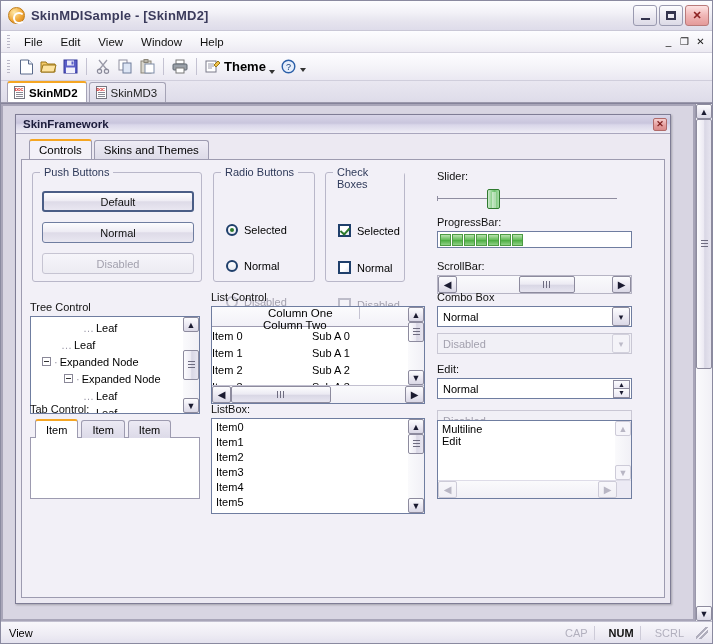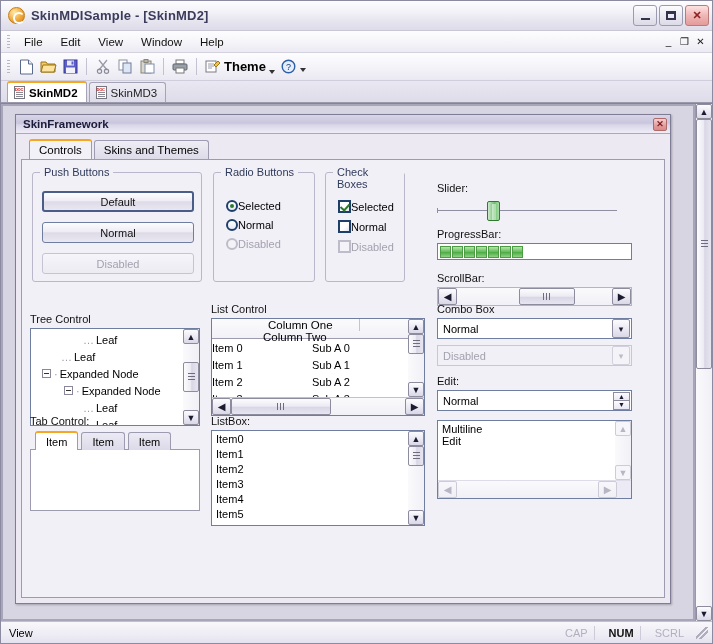--- a/index.html
+++ b/index.html
@@ -155,35 +155,35 @@
     background:#f2f0f7; border:1px solid #9d9bb0;
   }
 
   
   .gb { position:absolute; border:1px solid #b9b7c9; border-radius:3px; }
   .gb > legend, .gb-label {
     position:absolute; top:-7px; left:7px; background:#f2f0f7; padding:0 4px;
     font-size:11px; color:#2f3a5a;
   }
 
-  .lbl { font-size:11px; color:#111;margin-top:12px; }
+  .lbl { font-size:11px; color:#111; }
 
   
   .pbtn {
     width:152px; height:21px; font-size:11px; color:#111;
     background:linear-gradient(180deg,#fcfcfe 0%,#eeecf4 45%,#dedbe8 52%,#e9e7f1 100%);
     border:1px solid #6f7da0; border-radius:3px;
     display:flex; align-items:center; justify-content:center; cursor:pointer;
   }
   .pbtn.default { border:2px solid #4a5d86; }
   .pbtn.disabled { color:#a3a1ae; border-color:#c6c4d2;
     background:linear-gradient(180deg,#f6f5fa 0%,#ecebf2 100%); cursor:default; }
 
   
-  .rowopt { display:flex; align-items:center; margin-bottom:7px; font-size:11px; }
+  .rowopt { display:flex; align-items:center; gap:6px; margin-bottom:7px; font-size:11px;margin-top:24px; }
   .radio { width:12px; height:12px; border-radius:50%; border:2px solid #1f3f6b;
     background:linear-gradient(180deg,#fff 0%,#e6e9f2 100%); position:relative; flex:0 0 12px; }
   .radio.on::after { content:""; position:absolute; left:2px; top:2px; width:4px; height:4px;
     border-radius:50%; background:#2d7a2d; }
   .radio.dis { border-color:#bdbcc9; background:#f3f2f7; }
   .opt-dis { color:#a3a1ae; }
 
   
   .cbox { width:13px; height:13px; border:2px solid #1f3f6b;
     background:linear-gradient(135deg,#fff 0%,#fff 55%,#e2e4ee 100%);

